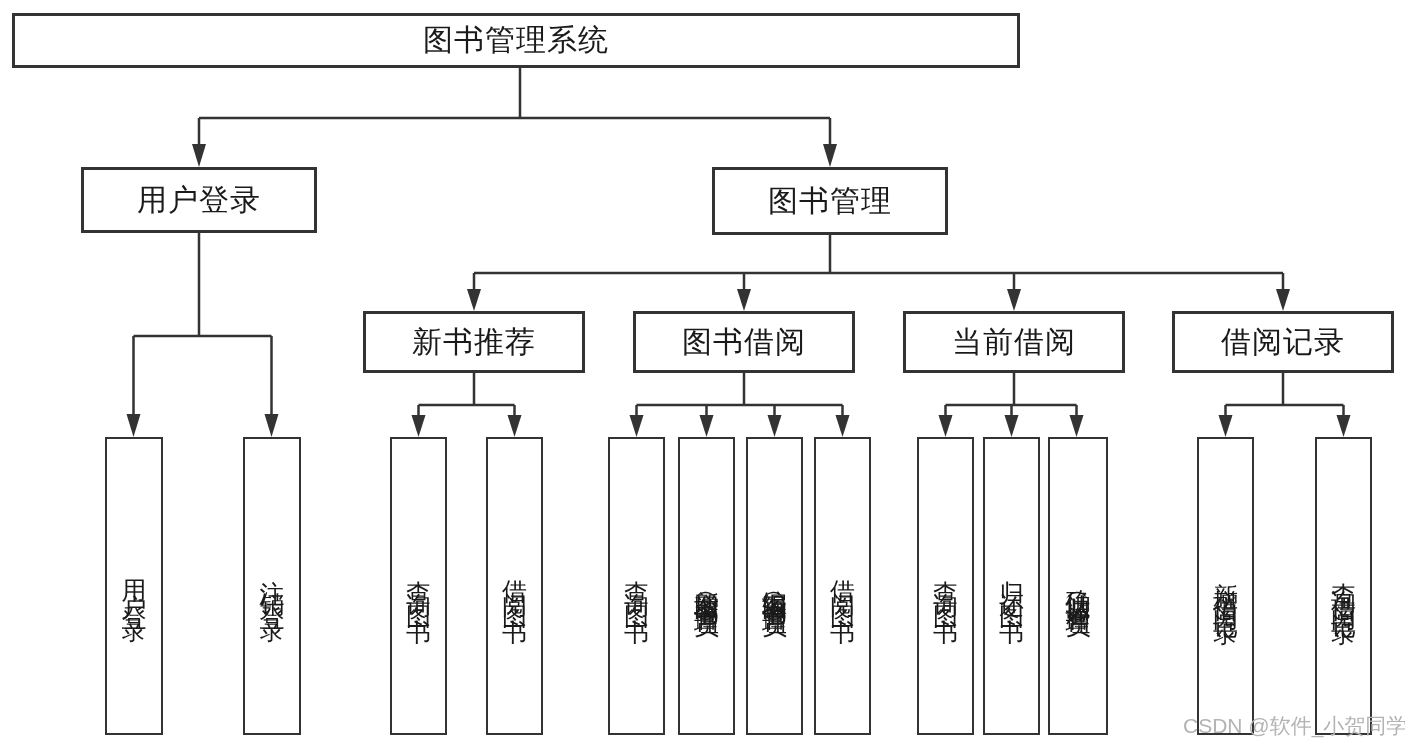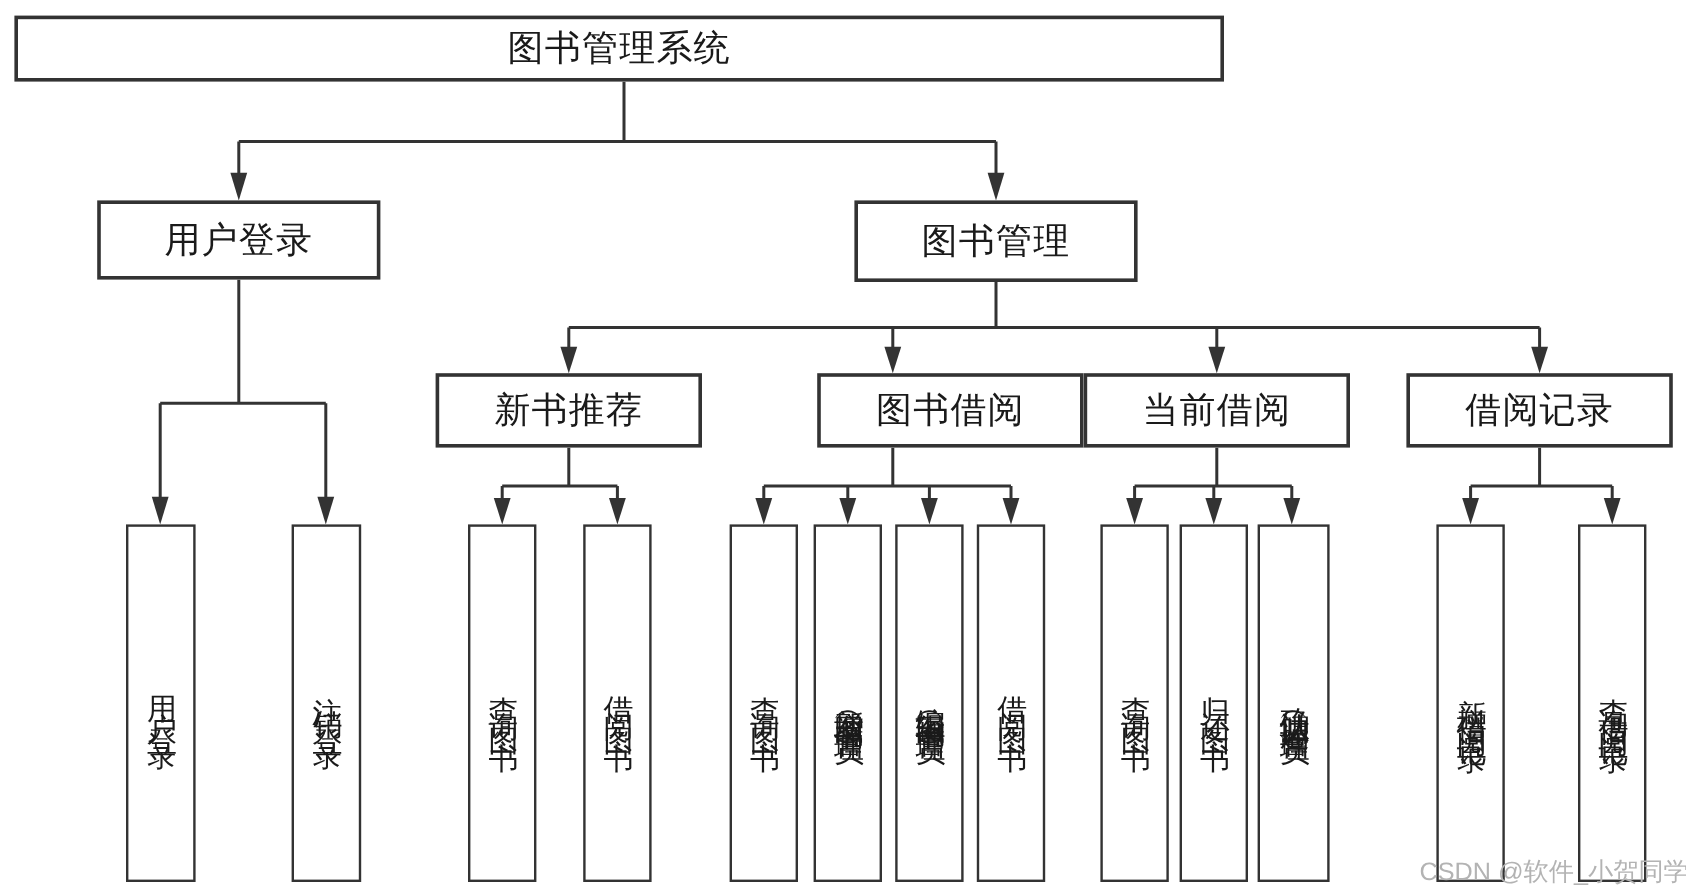--- a/index.html
+++ b/index.html
@@ -91,21 +91,21 @@
     <polygon points="1218.5,415 1232.5,415 1225.5,437"></polygon>
     <polygon points="1336.5,415 1350.5,415 1343.5,437"></polygon>
   </svg>
 
   <div class="box h" style="left:12px; top:13px; width:1008px; height:55px;">图书管理系统</div>
 
   <div class="box h" style="left:81px; top:167px; width:236px; height:66px;">用户登录</div>
   <div class="box h" style="left:712px; top:167px; width:236px; height:68px;">图书管理</div>
 
   <div class="box h" style="left:363px; top:311px; width:222px; height:62px;">新书推荐</div>
-  <div class="box h" style="left:633px; top:311px; width:222px; height:62px;margin-left:48px;">图书借阅</div>
+  <div class="box h" style="left:633px; top:311px; width:222px; height:62px;">图书借阅</div>
   <div class="box h" style="left:903px; top:311px; width:222px; height:62px;text-align:center;">当前借阅</div>
   <div class="box h" style="left:1172px; top:311px; width:222px; height:62px;">借阅记录</div>
 
   <div class="box v v4" style="left:105px; top:437px; width:58px; height:298px;">用户登录</div>
   <div class="box v v4" style="left:243px; top:437px; width:58px; height:298px;">注销登录</div>
 
   <div class="box v v4" style="left:390px; top:437px; width:57px; height:298px;">查询图书</div>
   <div class="box v v4" style="left:486px; top:437px; width:57px; height:298px;">借阅图书</div>
 
   <div class="box v v4" style="left:608px; top:437px; width:57px; height:298px;">查询图书</div>

